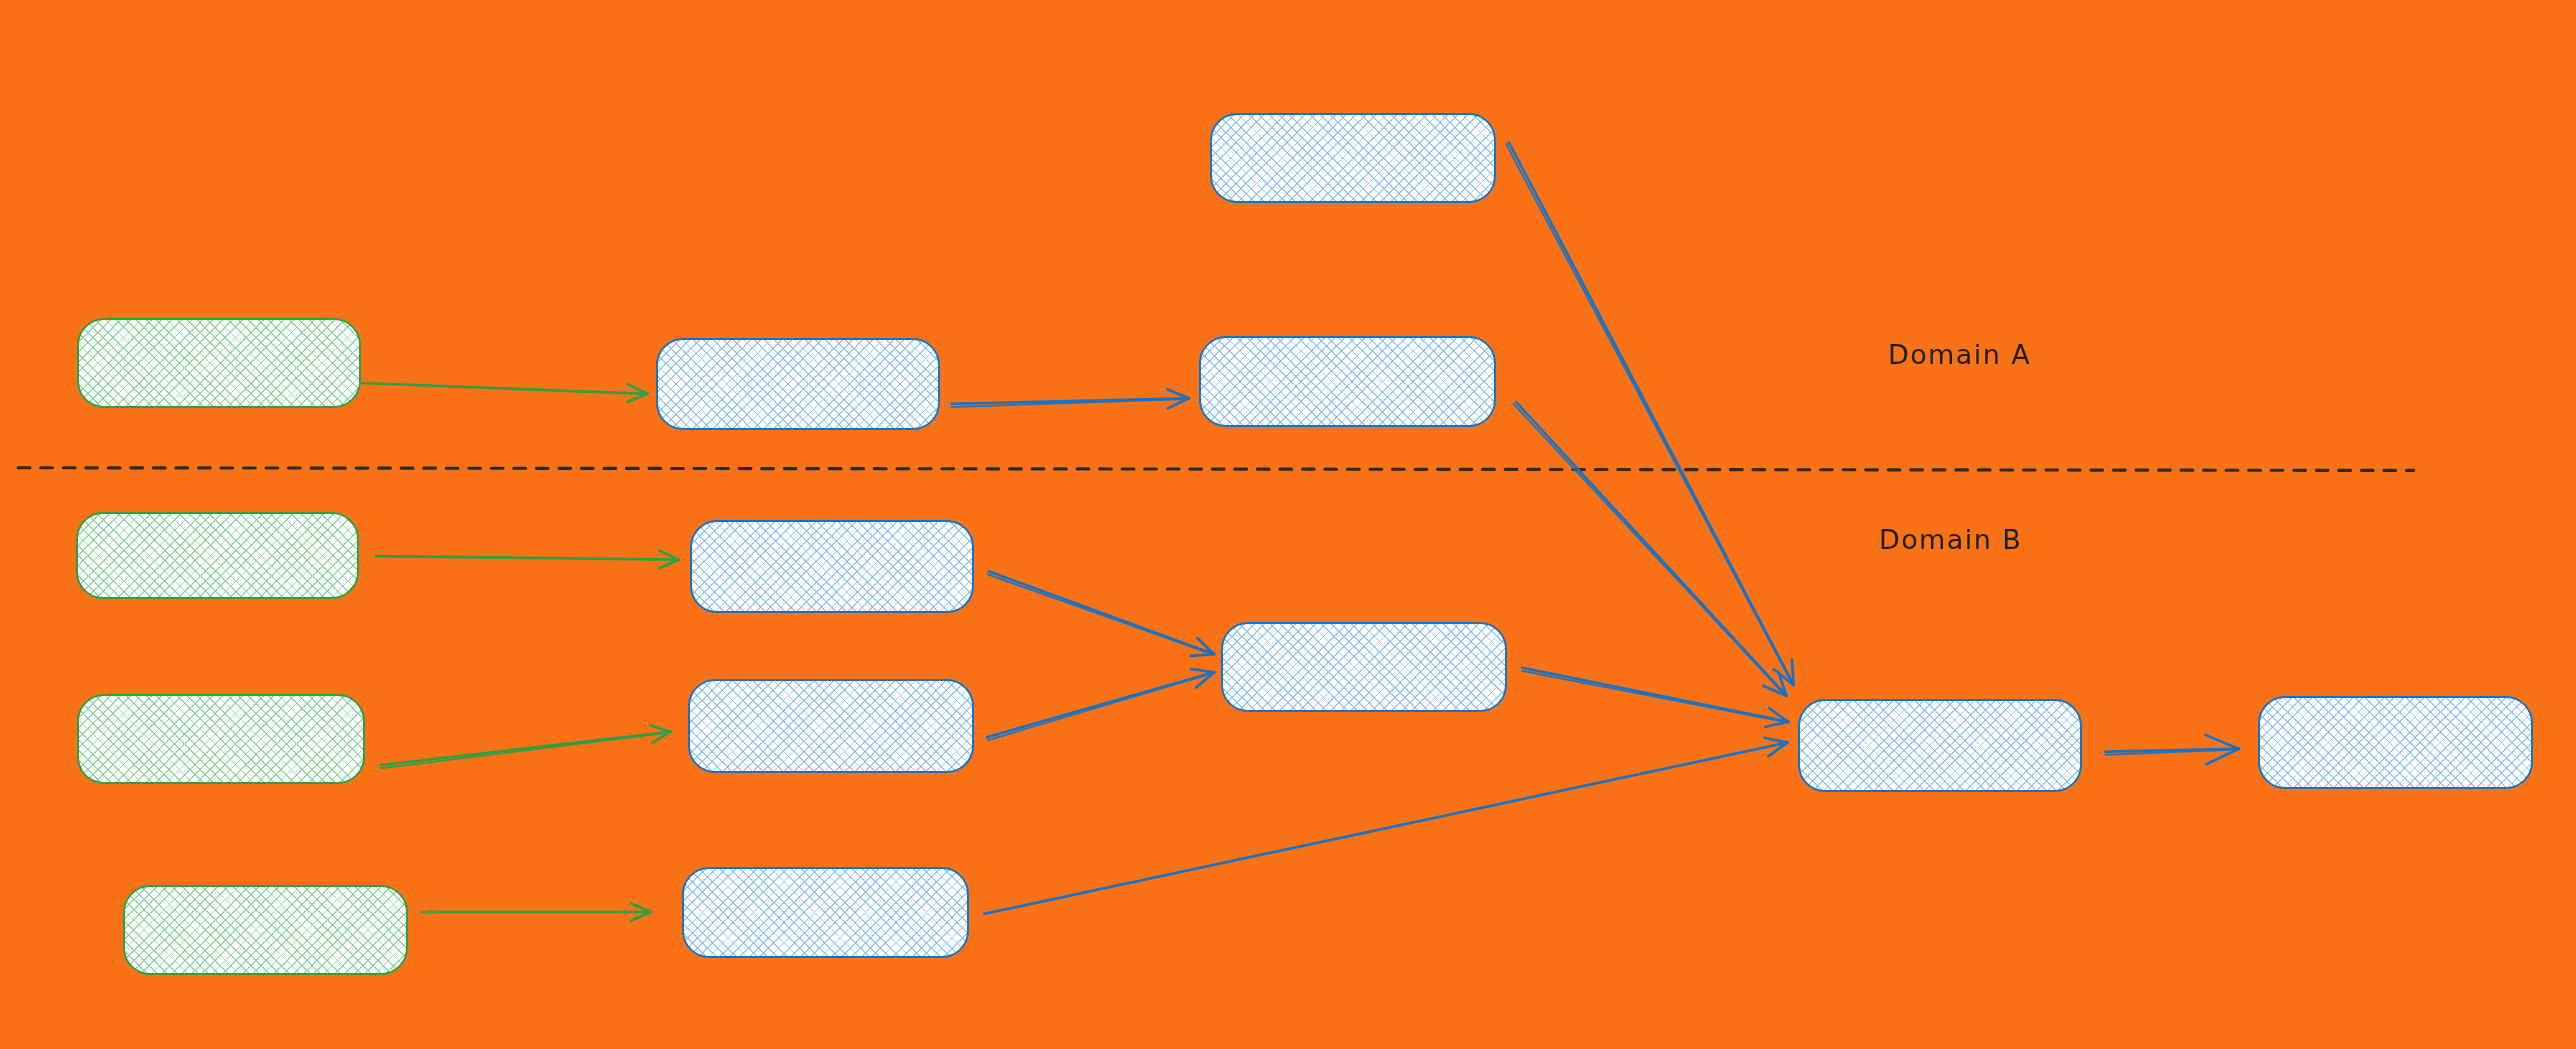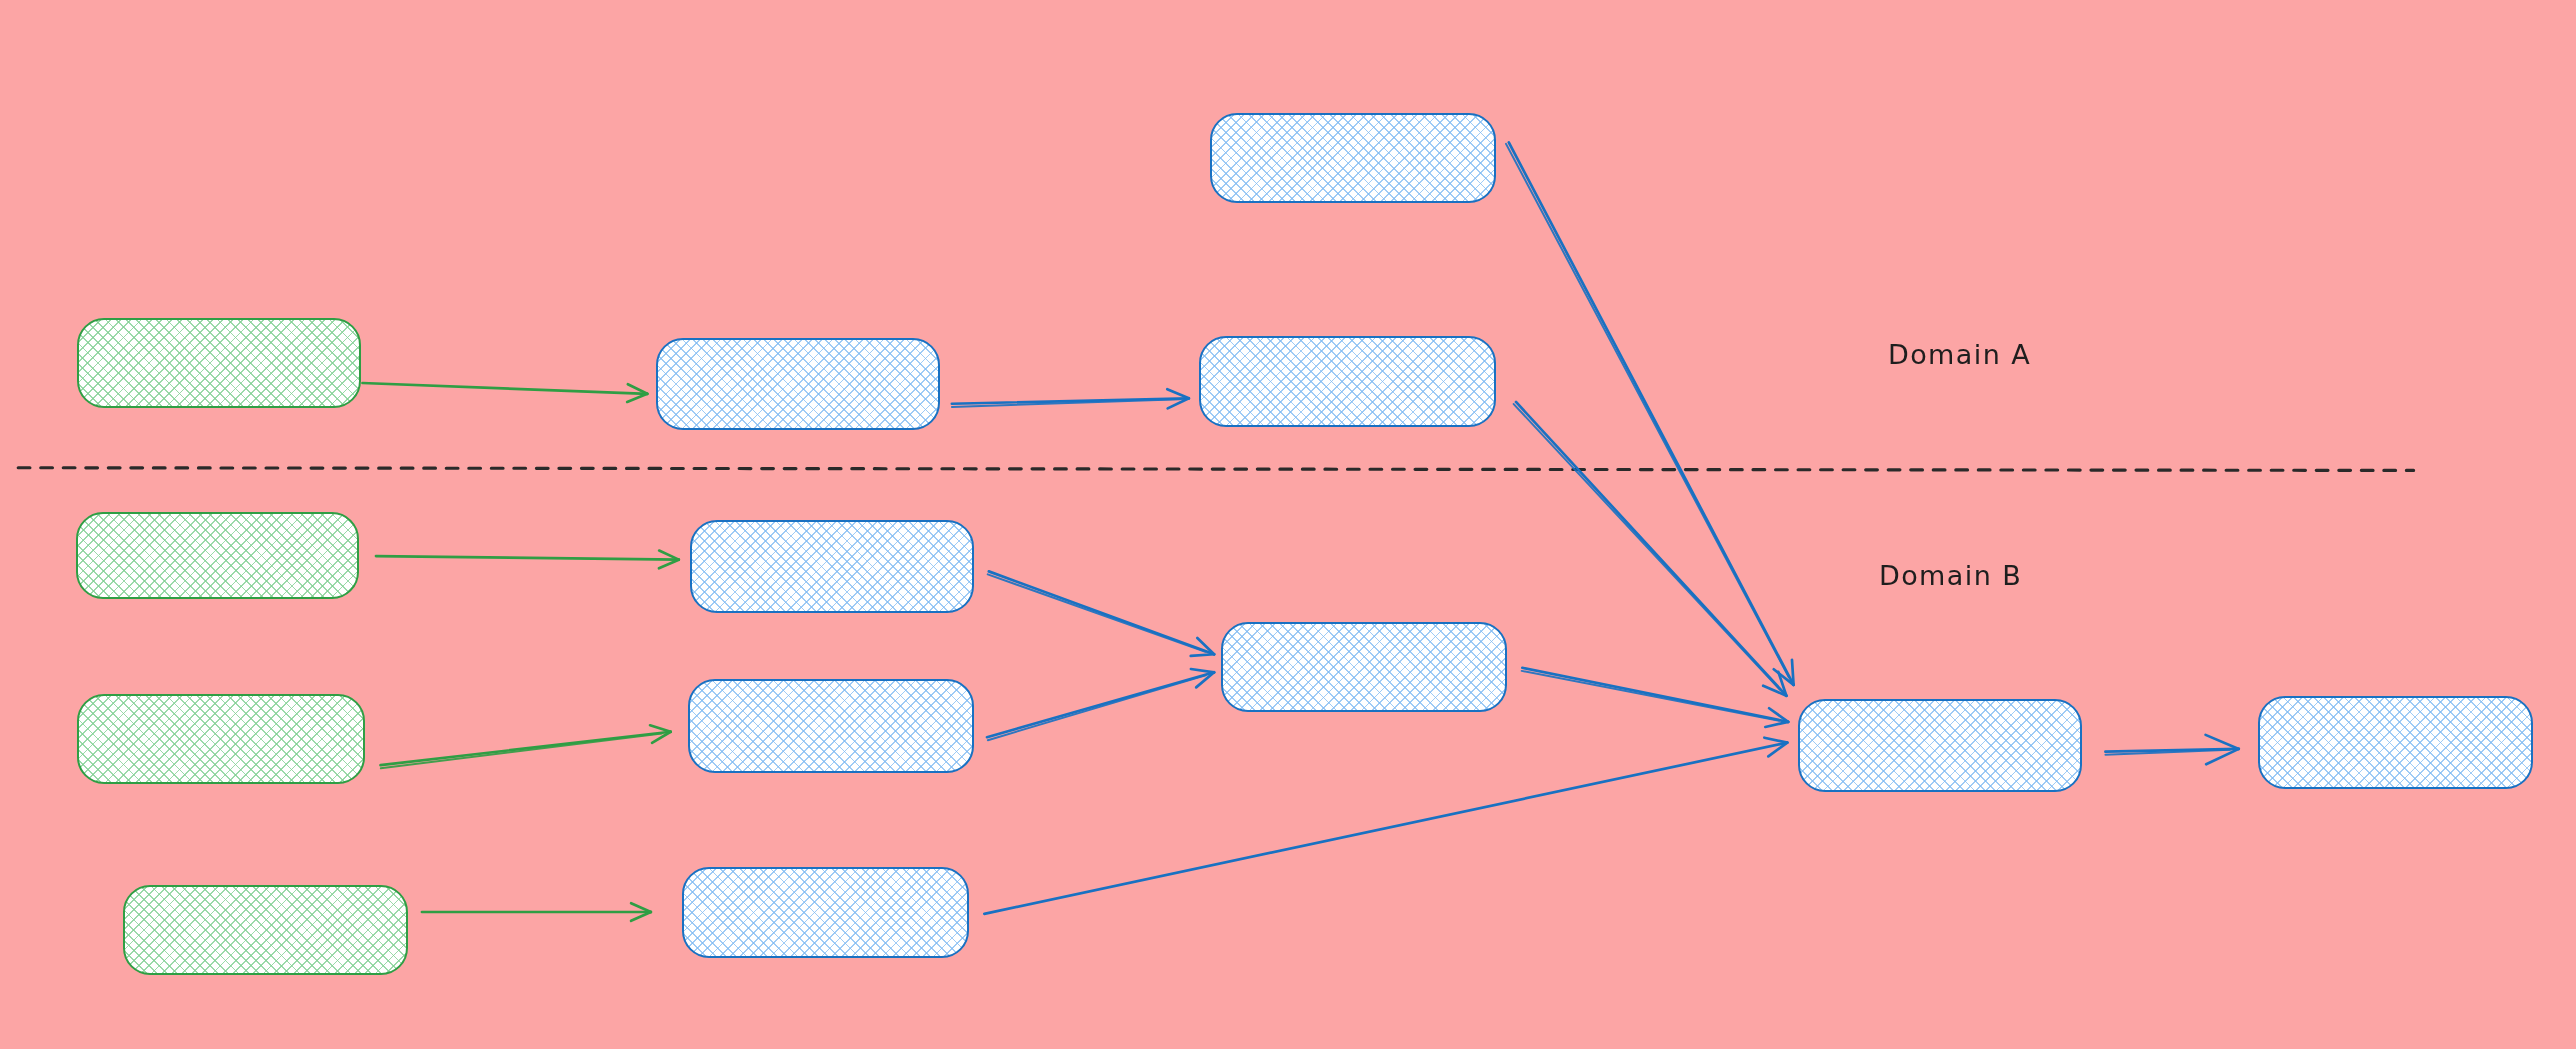--- a/index.html
+++ b/index.html
@@ -1,19 +1,19 @@
 <!DOCTYPE html>
 <html style="font-size:14.4px"><head>
 <meta charset="utf-8">
 <style>
   html,body{margin:0;padding:0;background:#ffffff;}
   .canvas{
     position:relative;
     width:2576px;height:1049px;
-    background:#fca5a5;
+    background:#f97316;
     overflow:hidden;
     font-family:"DejaVu Sans", sans-serif;
   }
   .edges{position:absolute;left:0;top:0;width:2576px;height:1049px;}
   .node{
     position:absolute;
     box-sizing:border-box;
     border-radius:27px;
     border:2.7px solid transparent;
   }
@@ -121,15 +121,15 @@
     <div class="node green" style="left: 76px; top: 512px; width: 283px; height: 87px;"></div>
     <div class="node blue" style="left: 690px; top: 520px; width: 284px; height: 93px;"></div>
     <div class="node green" style="left: 77px; top: 694px; width: 288px; height: 90px;"></div>
     <div class="node blue" style="left: 688px; top: 679px; width: 286px; height: 94px;"></div>
     <div class="node blue" style="left: 1221px; top: 622px; width: 286px; height: 90px;"></div>
     <div class="node green" style="left: 123px; top: 885px; width: 285px; height: 90px;"></div>
     <div class="node blue" style="left: 682px; top: 867px; width: 287px; height: 91px;"></div>
     <div class="node blue" style="left: 1798px; top: 699px; width: 284px; height: 93px;"></div>
     <div class="node blue" style="left: 2258px; top: 696px; width: 275px; height: 93px;"></div>
     <div class="region-label" style="left: 1888px; top: 339px;">Domain A</div>
-    <div class="region-label" style="left: 1879px; top: 560px;">Domain B</div>
+    <div class="region-label" style="left: 1879px; top: 524px;">Domain B</div>
   </div>
 
 
 </body></html>

